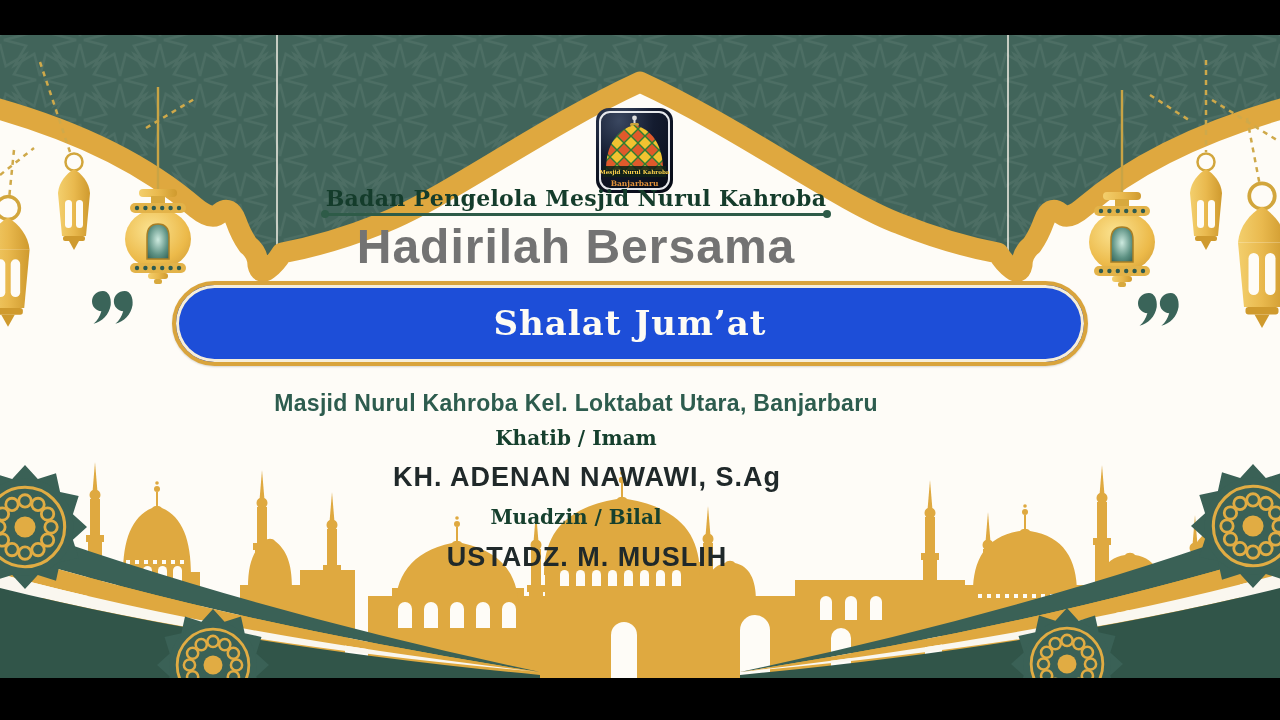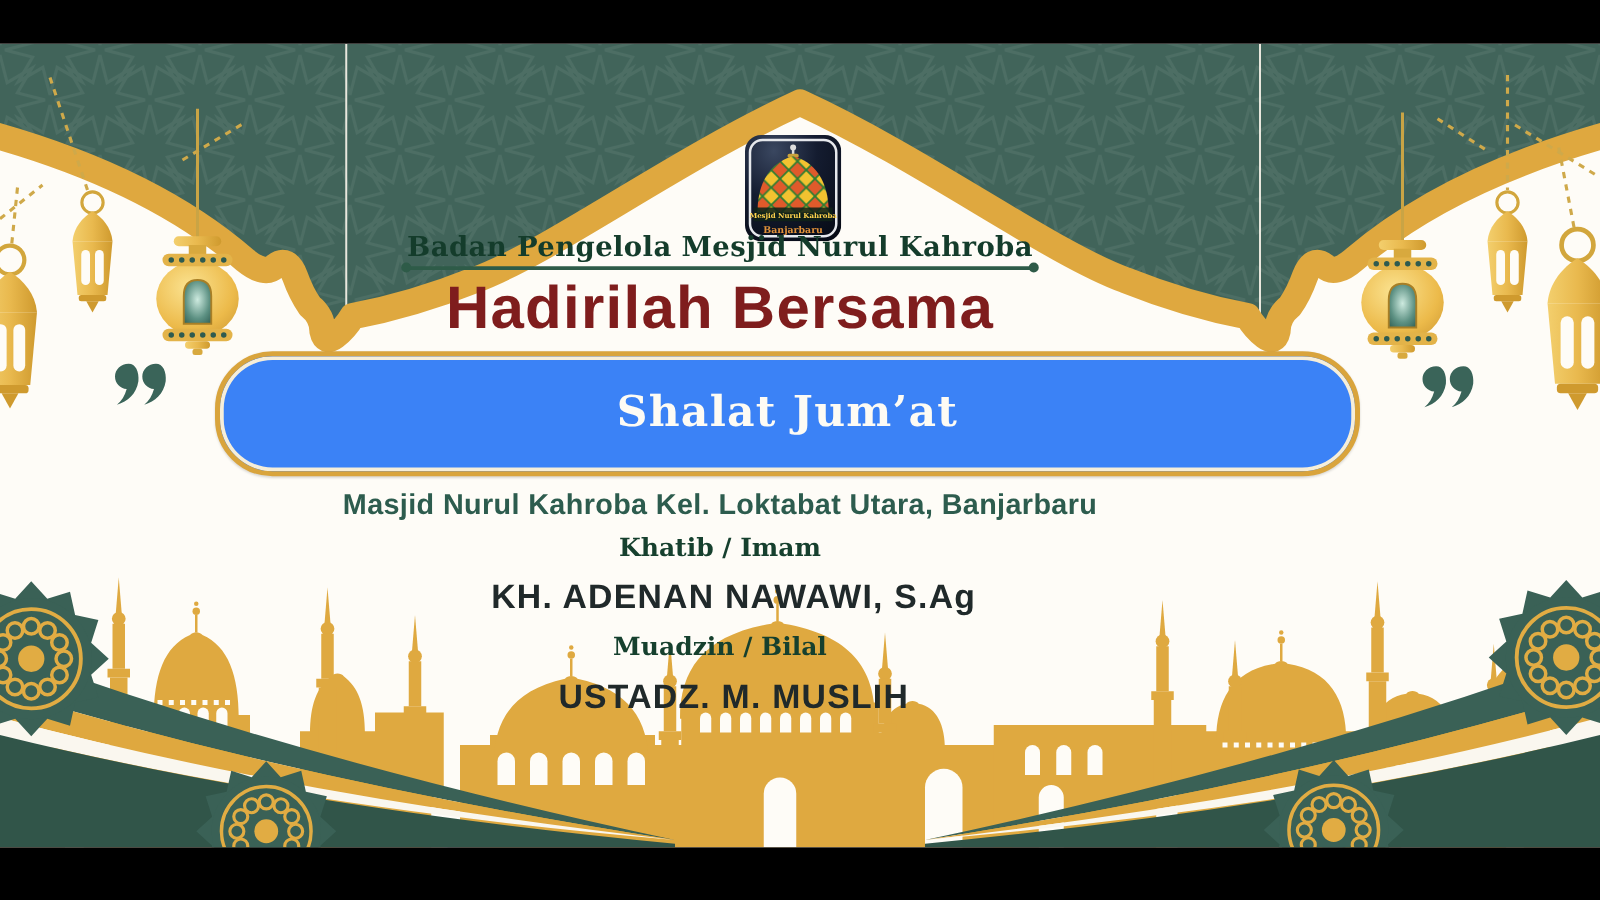--- a/index.html
+++ b/index.html
@@ -10,24 +10,24 @@
   #letterbox-bottom{top:678px;height:42px;}
   .poster{position:absolute;top:35px;left:0;width:1280px;height:643px;background:#fefcf7;overflow:hidden;}
   .decor{position:absolute;top:0;left:0;width:1280px;height:643px;display:block;}
 
   .t{position:absolute;left:0;width:1152px;text-align:center;margin:0;}
   .org{top:150px;color:#143c2b;font-family:"DejaVu Serif", serif;font-weight:bold;font-size:22px;letter-spacing:.3px;}
   .org-inner{display:inline-block;position:relative;padding:0 2px;}
   .org-underline{height:2.5px;background:#2e5b48;margin-top:2px;position:relative;}
   .org-underline::before,.org-underline::after{content:"";position:absolute;width:8px;height:8px;border-radius:50%;background:#2e5b48;top:-2.8px;}
   .org-underline::before{left:-5px;} .org-underline::after{right:-5px;}
-  .headline{top:184px;color:#7f1d1d;font-size:48px;font-weight:800;letter-spacing:1px;}
-
-  .banner{position:absolute;left:172px;top:246px;width:916px;height:100px;box-sizing:border-box;
-          background:#3b82f6;border:4px solid #d9a43c;border-radius:46px;
+  .headline{top:184px;color:#737373;font-size:48px;font-weight:800;letter-spacing:1px;}
+
+  .banner{position:absolute;left:172px;top:246px;width:916px;height:85px;box-sizing:border-box;
+          background:#1d4ed8;border:4px solid #d9a43c;border-radius:46px;
           box-shadow:inset 0 0 0 3px #f6eed9, 0 1px 2px rgba(0,0,0,.15);
           display:flex;flex-direction:column;align-items:center;justify-content:center;}
   .banner-title{color:#fdfbf4;font-family:"DejaVu Serif", serif;font-weight:bold;font-size:34px;line-height:1.05;letter-spacing:1px;}
   .banner-date{color:#ffffff;font-size:22px;font-weight:500;letter-spacing:.6px;margin-top:3px;}
 
   .venue{top:355px;color:#2d5c4e;font-size:23px;font-weight:700;letter-spacing:.3px;}
   .role-label{color:#16402e;font-family:"DejaVu Serif", serif;font-weight:bold;font-size:20px;}
   .role-name{color:#20292a;font-size:27px;font-weight:800;letter-spacing:1px;padding-left:11px;}
   #khatib-label{top:391px;} #khatib-name{top:427px;}
   #muadzin-label{top:470px;} #muadzin-name{top:507px;}

